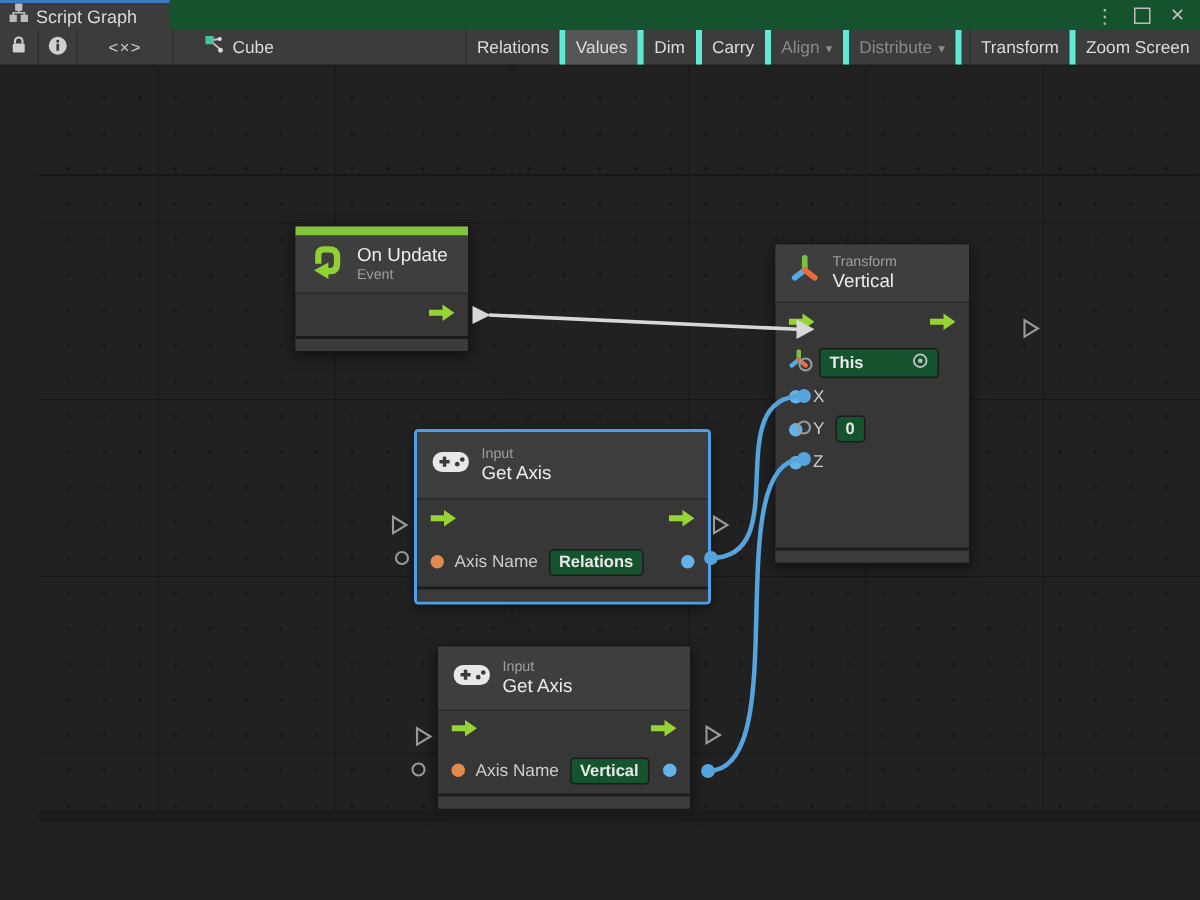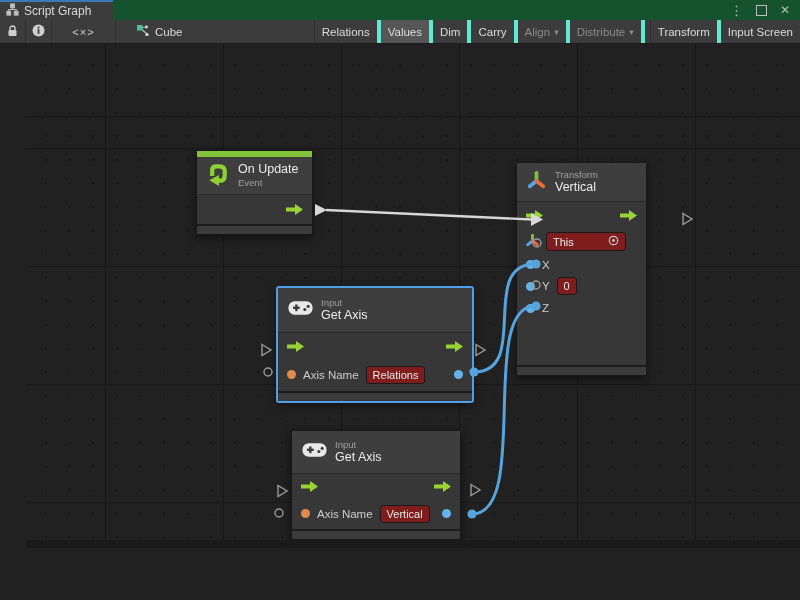--- a/index.html
+++ b/index.html
@@ -63,22 +63,22 @@
   .hdr-title{font-size:12.5px;color:#ececec;}
   .node-body{display:flex;flex-direction:column;flex:1;}
   .row{display:flex;align-items:center;padding:0 9px;gap:7px;}
   .row.flow{justify-content:space-between;}
   .row.flow-end{justify-content:flex-end;}
   .node-footer{height:8px;background:#3b3b3b;border-top:2px solid #1c1c1c;flex:none;}
   .port-label{font-size:11.5px;color:#cccccc;}
   .dot{width:9px;height:9px;border-radius:50%;flex:none;}
   .dot.blue{background:var(--value-blue,#64b3e8);}
   .dot.orange{background:var(--value-orange,#e08a4e);}
-  .field{background:#7f1d1d;border:1px solid #1b1b1b;border-radius:3px;color:#e8e8e8;
-         font-size:11px;padding:2px 6px;display:flex;align-items:center;gap:6px;}
+  .field{background:#14532d;border:1px solid #1b1b1b;border-radius:3px;color:#e8e8e8;
+         font-size:11px;padding:2px 6px;display:flex;align-items:center;gap:6px;font-weight:bold;}
   .field.num{min-width:8px;justify-content:center;padding:2px 5px;}
   .field.target{width:66px;justify-content:space-between;}
   .ml-auto{margin-left:auto;}
 
   
   .fill-green{fill:var(--flow-green,#97d334);}
   .fill-blue{fill:var(--wire-blue,#56a4dd);}
   .stroke-hollow{stroke:var(--port-hollow,#9a9a9a);fill:none;stroke-width:1.4px;}
   .wire-blue{stroke:var(--wire-blue,#56a4dd);stroke-width:3px;fill:none;}
   .wire-white{stroke:var(--wire-white,#d8d8d8);stroke-width:2.4px;fill:none;}
@@ -149,21 +149,21 @@
     <div class="tb-btn">Carry</div>
     <div class="tb-btn disabled">
       <span>Align</span>
       <span class="caret">▾</span>
     </div>
     <div class="tb-btn disabled">
       <span>Distribute</span>
       <span class="caret">▾</span>
     </div>
     <div class="tb-btn" style="margin-left:5px;border-left:1px solid #2e2e2e;">Transform</div>
-    <div class="tb-btn" style="border-right:none;">Input Screen</div>
+    <div class="tb-btn" style="border-right:none;">Zoom Screen</div>
   </div>
 </div>
 
 <div id="canvas">
 
   <div class="node" style="left:170px;top:106px;width:117px;height:85px;">
     <div class="event-bar"></div>
     <div class="node-header" style="padding:4px 8px;">
       <span>
         <svg width="25" height="25" viewBox="0 0 26 26">

